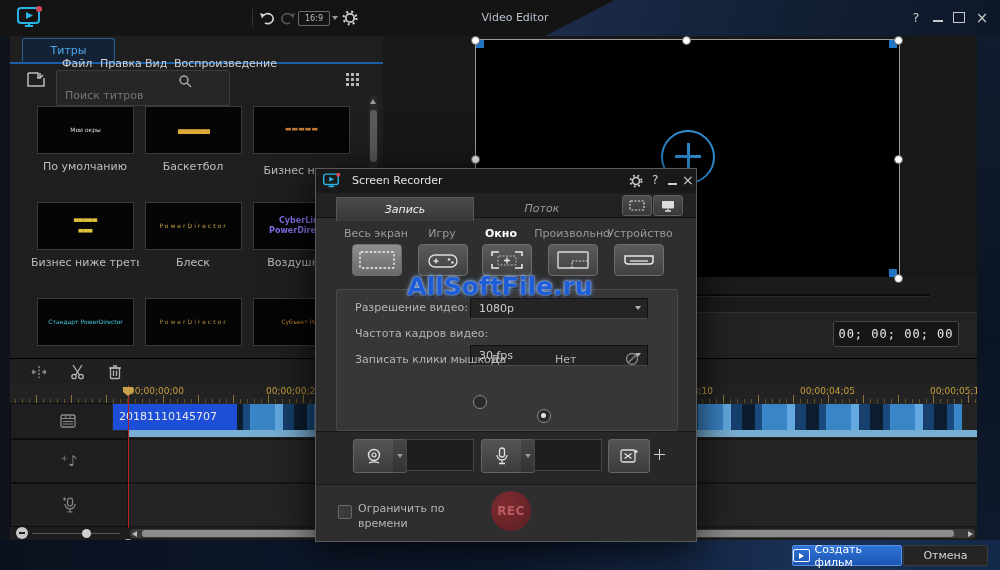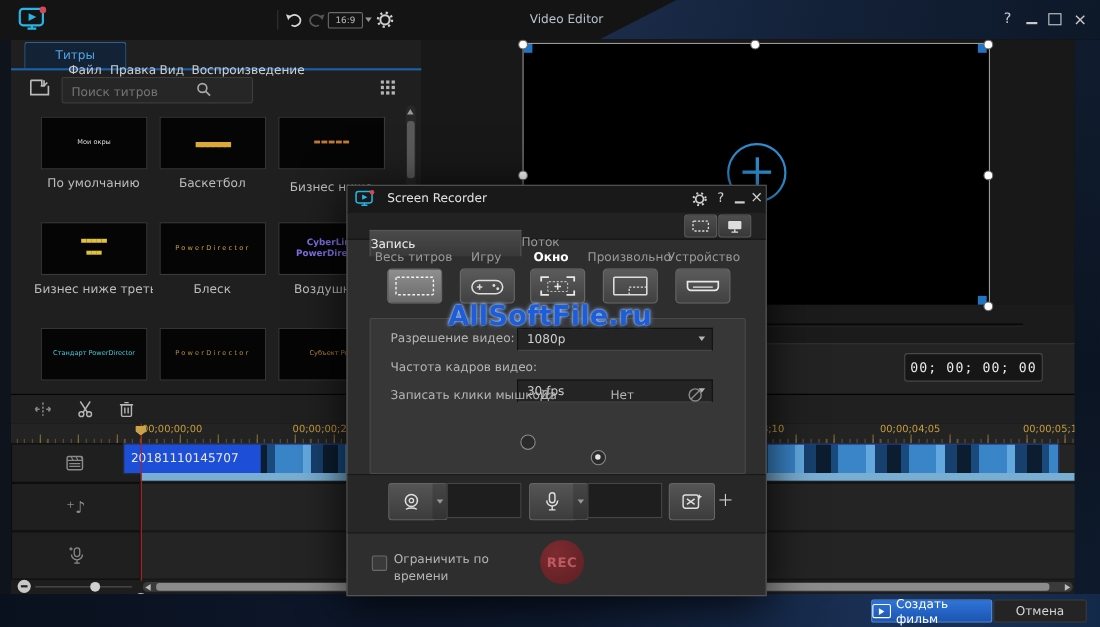--- a/index.html
+++ b/index.html
@@ -23,40 +23,40 @@
   .minbar{top:20px;width:10px;height:2px;background:#c9c9c9;}
   .maxbox{top:12px;width:10px;height:9px;border:1.5px solid #c9c9c9;}
 
   
   .lpanel{left:10px;top:36px;width:373px;height:322px;background:#1f1f1f;z-index:1;}
   .tab{top:2px;height:24px;line-height:24px;text-align:center;background:#242424;color:#bdbdbd;
        border:1px solid #303030;border-bottom:none;border-radius:3px 3px 0 0;}
   .tab.active{background:#142236;color:#4ea6e8;border-color:#2a5f94;}
   .tabline{left:0;top:26px;width:373px;height:2px;background:#1b5fa8;}
   .searchbox{left:46px;top:34px;width:142px;height:20px;background:#262626;border:1px solid #3d3d3d;
-     border-radius:2px;color:#bdbdbd;font-size:11px;padding:2px 22px 0 8px;outline:none;
+     border-radius:2px;color:#bdbdbd;font-size:11px;padding:14px 22px 0 8px;outline:none;
      font-family:"DejaVu Sans","Liberation Sans",sans-serif;}
   .thumb{background:#050505;border:1px solid #3a3a3a;display:flex;align-items:center;justify-content:center;}
   .tt{width:100%;text-align:center;white-space:pre-line;line-height:1.3;}
   .tlabel{color:#bdbdbd;font-size:11px;text-align:center;width:108px;overflow:hidden;white-space:nowrap;}
   .vscroll{left:359px;top:60px;width:9px;height:258px;background:#282828;border-radius:4px;}
   .vthumb{left:1px;top:14px;width:7px;height:52px;background:#5a5a5a;border-radius:3px;}
   .uparr{left:1px;top:3px;width:0;height:0;border-left:3.5px solid transparent;border-right:3.5px solid transparent;border-bottom:5px solid #999;}
 
   
   .pvsection{left:383px;top:36px;width:594px;height:322px;background:#181818;}
   .preview{left:92px;top:3px;width:423px;height:238px;background:#000;border:1px solid #9a9a9a;}
   .handle{width:7px;height:7px;background:#fff;border-radius:50%;border:1px solid #666;z-index:6;}
   .bluesq{width:8px;height:8px;background:#1f74c4;z-index:5;}
   .cross-circle{width:50px;height:50px;border:2px solid #2e8fd4;border-radius:50%;}
   .plusbar{background:#2e8fd4;}
   .pvstrip{left:0;top:241px;width:594px;height:35px;background:#1b1b1b;}
   .seekline{left:97px;top:17px;width:450px;height:2px;background:#0a0a0a;border-bottom:1px solid #2c2c2c;}
   .ctlpanel{left:0;top:276px;width:594px;height:46px;background:#232323;border-top:1px solid #333;}
-  .tcbox{left:439px;top:8px;width:124px;height:24px;background:#161616;border:1px solid #484848;border-radius:3px;
+  .tcbox{left:450px;top:8px;width:124px;height:24px;background:#161616;border:1px solid #484848;border-radius:3px;
      color:#eaeaea;font-family:"DejaVu Sans Mono","Liberation Mono",monospace;font-size:12px;
      line-height:24px;text-align:center;letter-spacing:1px;}
 
   
   .tlsection{left:10px;top:358px;width:967px;height:182px;background:#1d1d1d;border-top:1px solid #000;}
   .tltoolbar{left:0;top:0;width:967px;height:26px;background:#202020;border-bottom:1px solid #121212;}
   .ruler{left:0;top:26px;width:967px;height:18px;background:#232323;overflow:hidden;
      background-image:repeating-linear-gradient(90deg,#8a7336 0 1px,transparent 1px 35px),
                       repeating-linear-gradient(90deg,#63552a 0 1px,transparent 1px 7px);
      background-size:100% 8px,100% 4px;background-repeat:repeat-x,repeat-x;
@@ -89,21 +89,21 @@
      color:#d5d5d5;text-align:center;line-height:19px;}
   .miniplay{width:15px;height:11px;border:1px solid #fff;border-radius:2px;position:relative;}
   .miniplay::after{content:"";position:absolute;left:4.5px;top:2.5px;width:0;height:0;
      border-top:3px solid transparent;border-bottom:3px solid transparent;border-left:5px solid #fff;}
 
   
   .dialog{left:315px;top:168px;width:380px;height:372px;background:#2e2e2e;border:1px solid #5a5a5a;
      box-shadow:0 6px 40px rgba(0,0,0,.85);z-index:40;}
   .dtitle{left:0;top:0;width:380px;height:24px;background:#191919;border-bottom:1px solid #060606;}
   .dtabs{left:0;top:24px;width:380px;height:24px;background:#222;border-bottom:1px solid #141414;}
-  .dtab{top:16px;height:23px;line-height:23px;text-align:left;color:#9a9a9a;}
+  .dtab{top:4px;height:23px;line-height:23px;text-align:center;color:#9a9a9a;font-style:italic;}
   .dtab.active{background:linear-gradient(180deg,#4a4a4a,#383838);color:#f0f0f0;border:1px solid #585858;border-bottom:none;}
   .iconbtn{background:linear-gradient(180deg,#4e4e4e,#383838);border:1px solid #5e5e5e;border-radius:3px;
      display:flex;align-items:center;justify-content:center;}
   .modelabel{top:58px;color:#9a9a9a;text-align:center;white-space:nowrap;}
   .modelabel.sel{color:#fff;font-weight:bold;}
   .modebtn{top:75px;width:48px;height:30px;background:linear-gradient(180deg,#5b5b5b,#414141);
      border:1px solid #6e6e6e;border-radius:4px;display:flex;align-items:center;justify-content:center;}
   .modebtn.first{background:linear-gradient(180deg,#8f8f8f,#6a6a6a);}
   .inset{left:20px;top:120px;width:340px;height:140px;background:#373737;border:1px solid #4a4a4a;border-radius:2px;}
   .slabel{color:#b5b5b5;}
@@ -397,21 +397,21 @@
         </svg>
       </div>
       <div class="abs iconbtn" style="left:337px;top:2px;width:28px;height:19px;">
         <svg width="16" height="12" viewBox="0 0 16 12">
           <rect x="2" y="1" width="12" height="7.5" rx="1" fill="#ddd"></rect>
           <path d="M5 11 h6 M8 8.5 v2.5" stroke="#ddd" stroke-width="1.3"></path>
         </svg>
       </div>
     </div>
 
-    <span class="abs modelabel" style="left:14px;width:92px;">Весь титров</span>
+    <span class="abs modelabel" style="left:14px;width:92px;">Весь экран</span>
     <span class="abs modelabel" style="left:104px;width:44px;">Игру</span>
     <span class="abs modelabel sel" style="left:163px;width:44px;">Окно</span>
     <span class="abs modelabel" style="left:218px;width:76px;">Произвольно</span>
     <span class="abs modelabel" style="left:288px;width:72px;">Устройство</span>
 
     <div class="abs modebtn first" style="left:36px;">
       <svg width="40" height="22" viewBox="0 0 40 22">
         <rect x="3" y="3" width="34" height="16" rx="1" fill="none" stroke="#f2f2f2" stroke-width="1.3" stroke-dasharray="2.5 1.8"></rect>
       </svg>
     </div>

